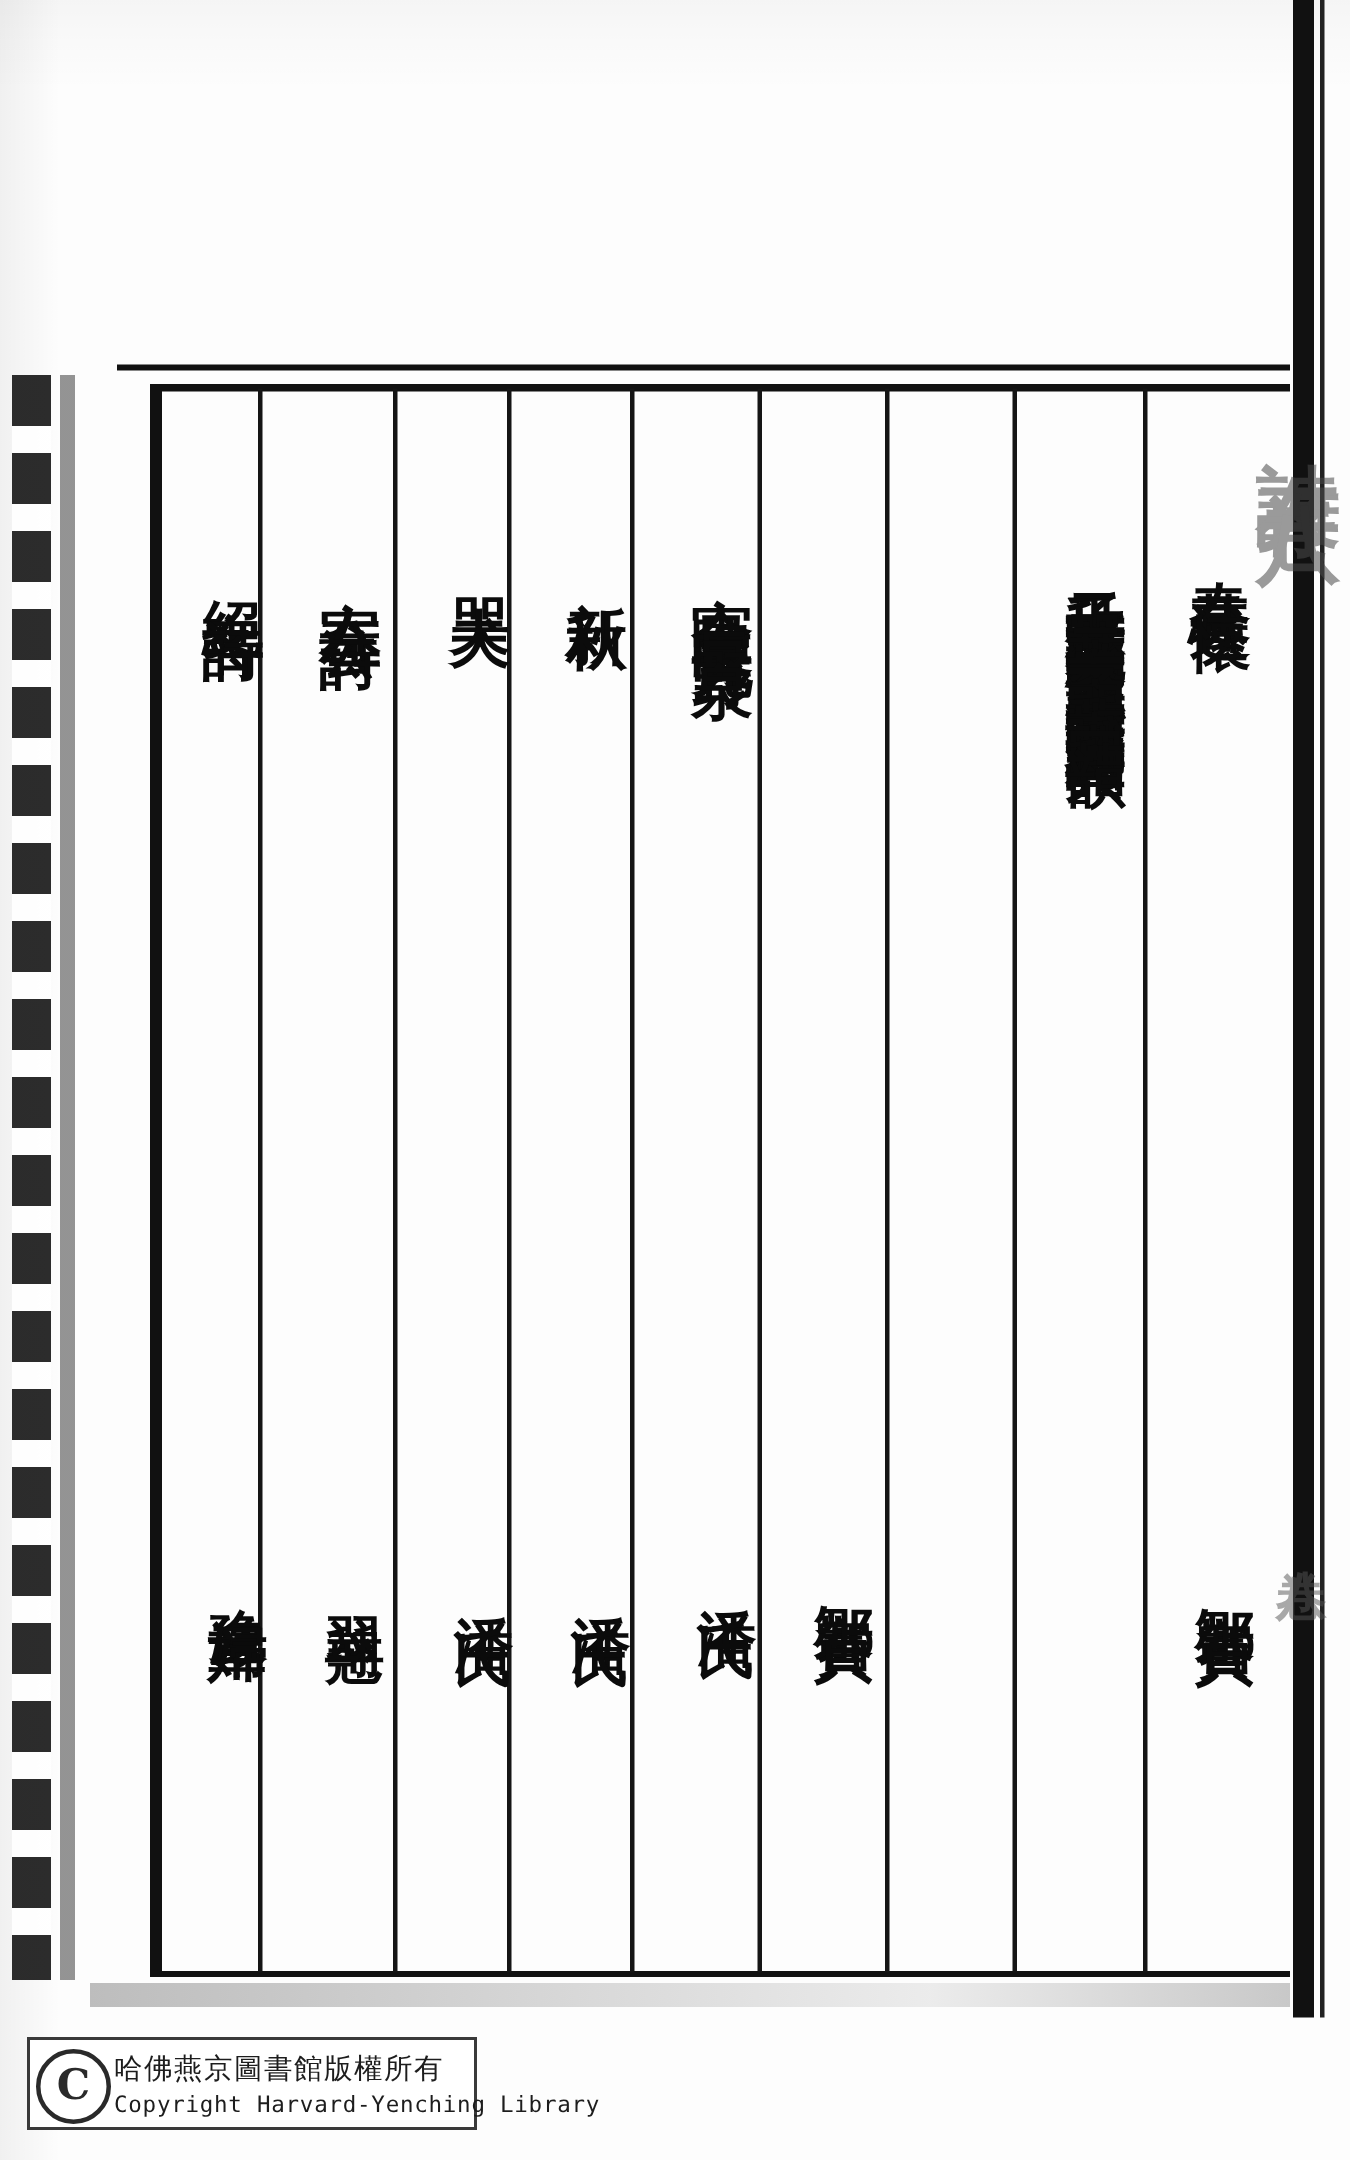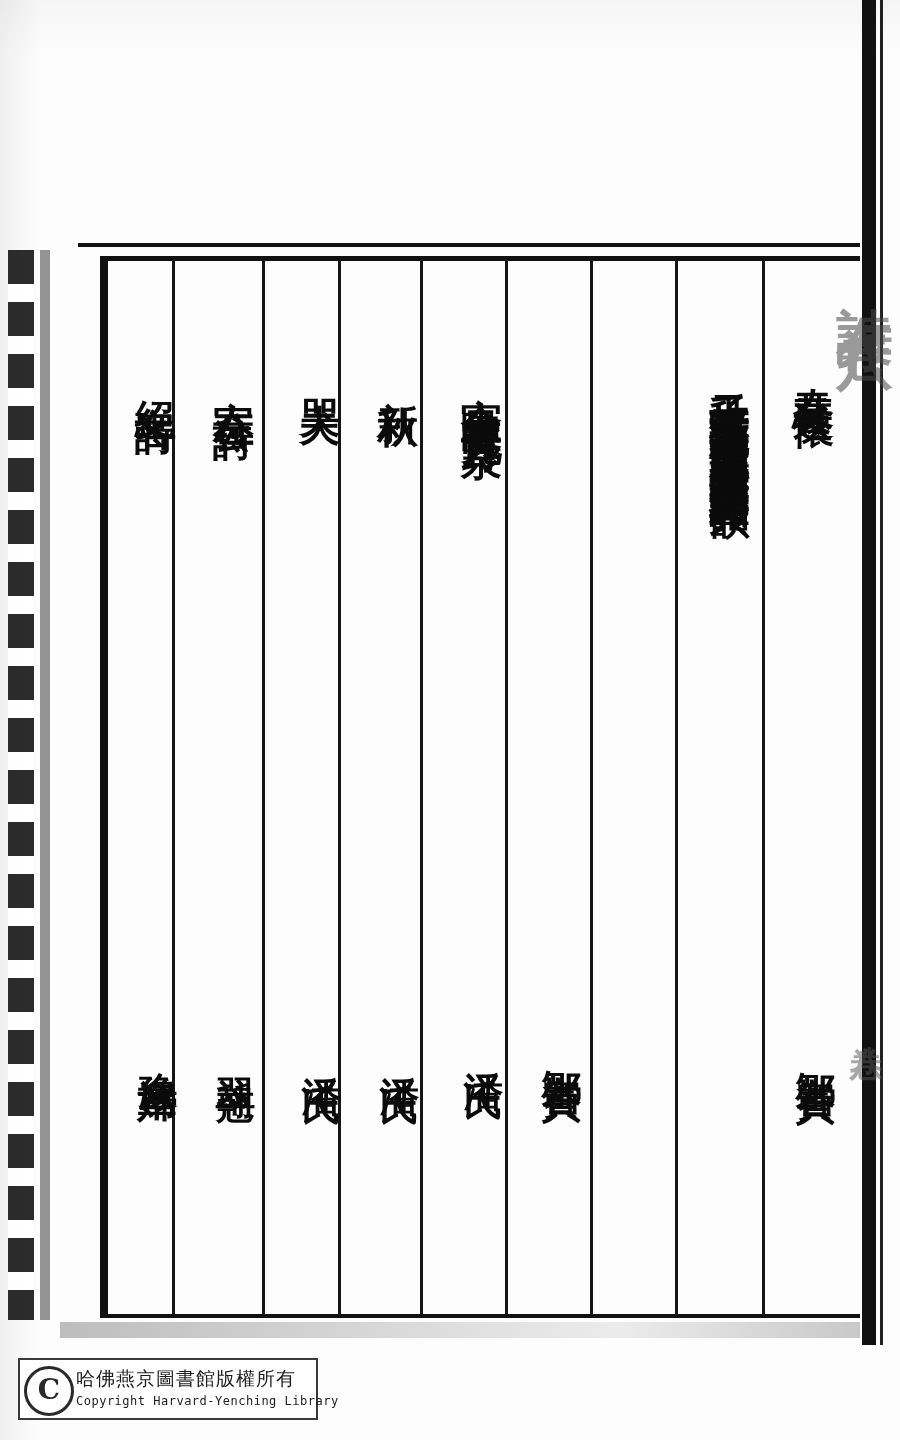--- a/index.html
+++ b/index.html
@@ -200,21 +200,21 @@
     font-size: 19px;
     letter-spacing: 1px;
     color: #1d1d1d;
     white-space: nowrap;
   }
   .stamp-en {
     position: absolute;
     left: 76px;
     top: 1394px;
     font-family: "DejaVu Sans Mono", monospace;
-    font-size: 12px;
+    font-size: 15px;
     letter-spacing: 0.5px;
     color: #1d1d1d;
     white-space: nowrap;
   }
   .bottom-smudge {
     position: absolute;
     left: 60px;
     top: 1322px;
     width: 800px;
     height: 16px;

